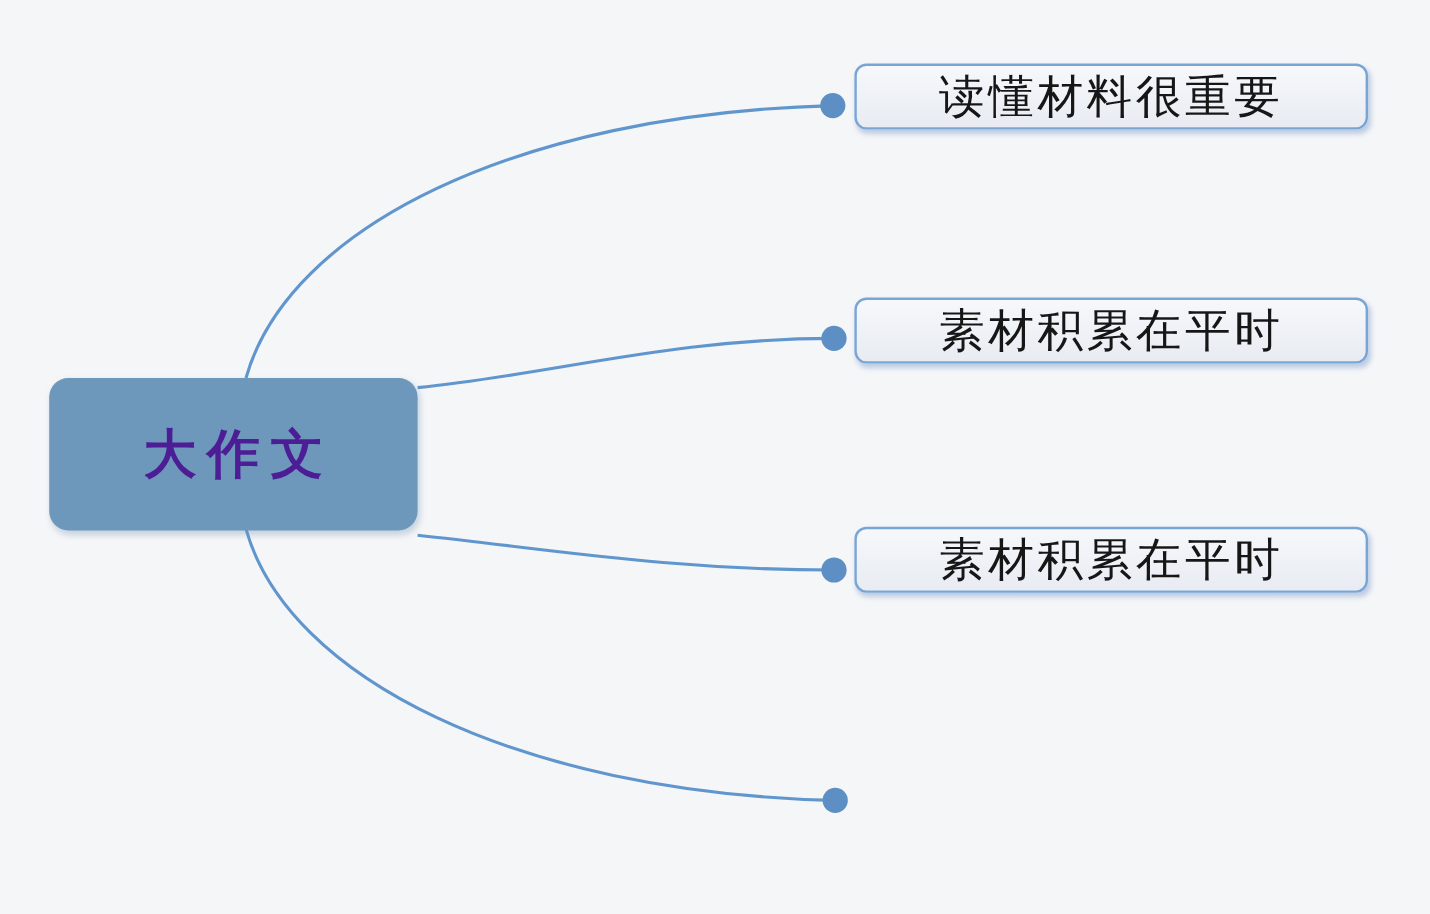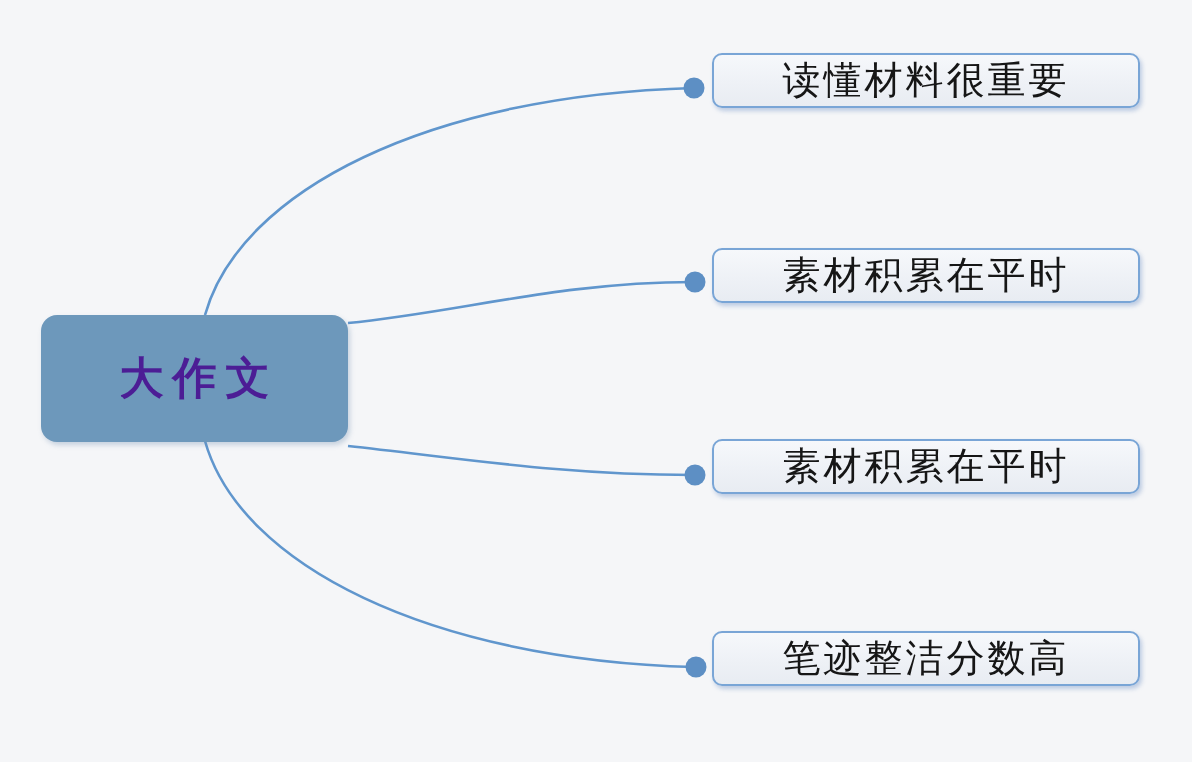--- a/index.html
+++ b/index.html
@@ -97,17 +97,14 @@
   </div>
 
   <div class="branch-node branch-2">
     <span class="label">素材积累在平时</span>
   </div>
 
   <div class="branch-node branch-3">
     <span class="label">素材积累在平时</span>
   </div>
 
-  <div class="branch-node branch-4">
-    <span class="label">笔迹整洁分数高</span>
-  </div>
 
 </div>
 
 </body></html>

